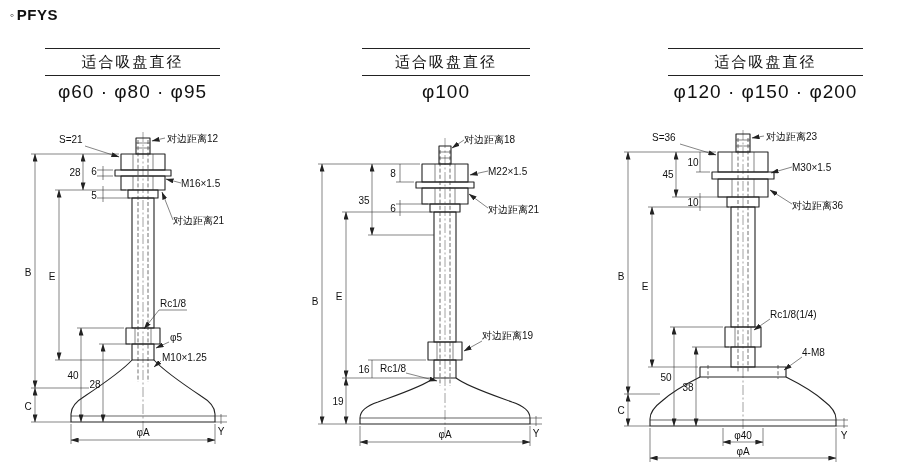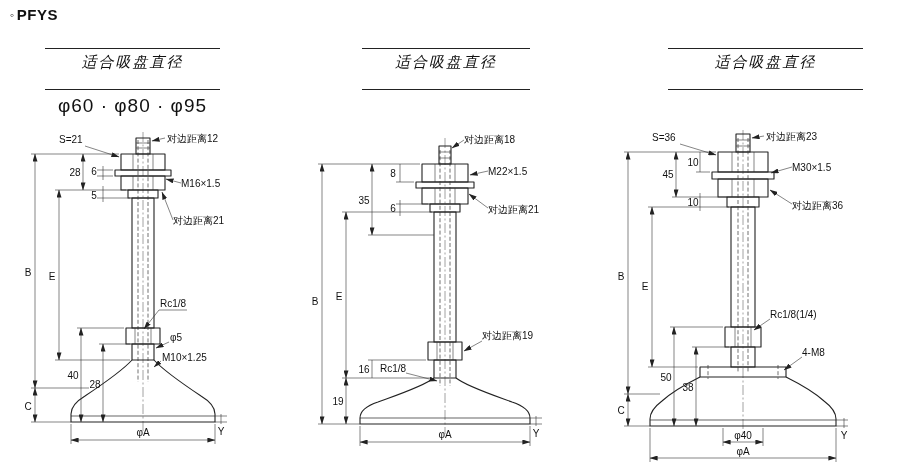--- a/index.html
+++ b/index.html
@@ -13,21 +13,21 @@
   }
   .brand {
     position:absolute; top:6px; left:10px;
     font-size:15px; font-weight:bold; letter-spacing:.5px;
     display:flex; align-items:center; gap:2px;
   }
   .brand .bullet { font-size:12px; line-height:1; }
   .col-header { position:absolute; text-align:center; }
   .col-header .title {
     border-top:1.5px solid #222; border-bottom:1.5px solid #222;
-    padding:4px 0 17px; font-size:15px; letter-spacing:2px;font-style:italic;
+    padding:4px 0 3px; font-size:15px; letter-spacing:2px;
   }
   .col-header .sizes { padding-top:5px; font-size:19px; letter-spacing:1px; }
   svg.draw { position:absolute; top:130px; }
   svg text { font-family:"Liberation Sans", sans-serif; font-size:10px; fill:#111; }
   .o  { fill:none; stroke:#222; stroke-width:1.1; stroke-linejoin:round; }
   .t  { fill:none; stroke:#333; stroke-width:0.6; }
   .d  { fill:none; stroke:#333; stroke-width:0.7; stroke-dasharray:4 2.2; }
   .cl { fill:none; stroke:#555; stroke-width:0.55; stroke-dasharray:10 2.5 2 2.5; }
   .f  { fill:none; stroke:#222; stroke-width:0.7; }
 </style>
@@ -38,23 +38,25 @@
   <span class="bullet">◦</span>
   <span>PFYS</span>
 </div>
 
 <div class="col-header" style="left:45px; top:48px; width:175px;">
   <div class="title">适合吸盘直径</div>
   <div class="sizes">φ60 · φ80 · φ95</div>
 </div>
 <div class="col-header" style="left:362px; top:48px; width:168px;">
   <div class="title">适合吸盘直径</div>
+  <div class="sizes">φ100</div>
 </div>
 <div class="col-header" style="left:668px; top:48px; width:195px;">
   <div class="title">适合吸盘直径</div>
+  <div class="sizes">φ120 · φ150 · φ200</div>
 </div>
 
 <svg class="draw" style="left:15px;" width="290" height="335" viewBox="0 0 290 335">
   <defs>
     <marker id="arw" viewBox="0 0 8 5" refX="7.6" refY="2.5" markerWidth="8" markerHeight="5" markerUnits="userSpaceOnUse" orient="auto-start-reverse">
       <path d="M0,0 L8,2.5 L0,5 Z" fill="#222"></path>
     </marker>
   </defs>
 
   <g>

